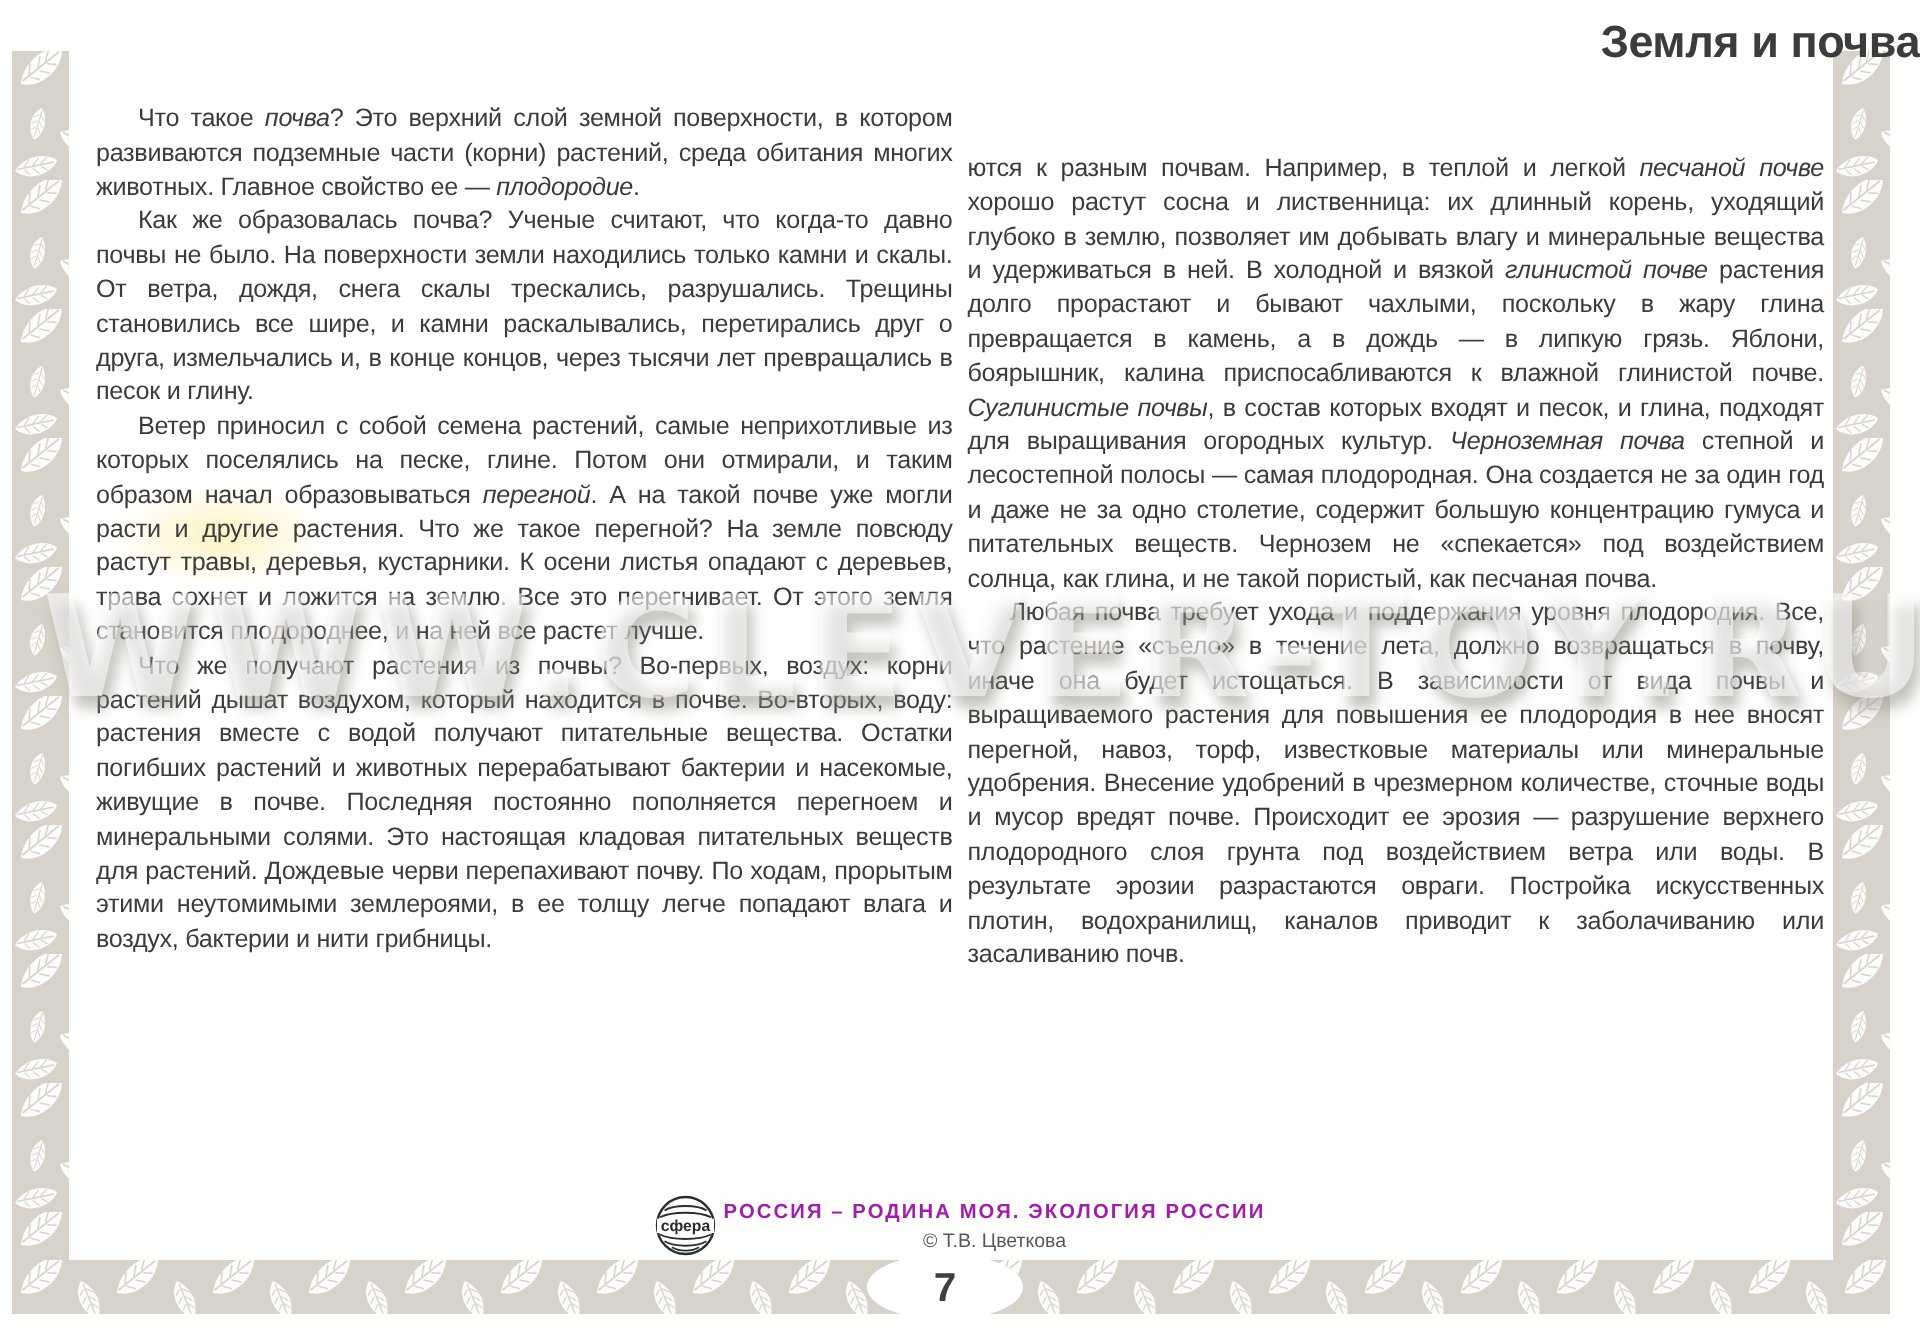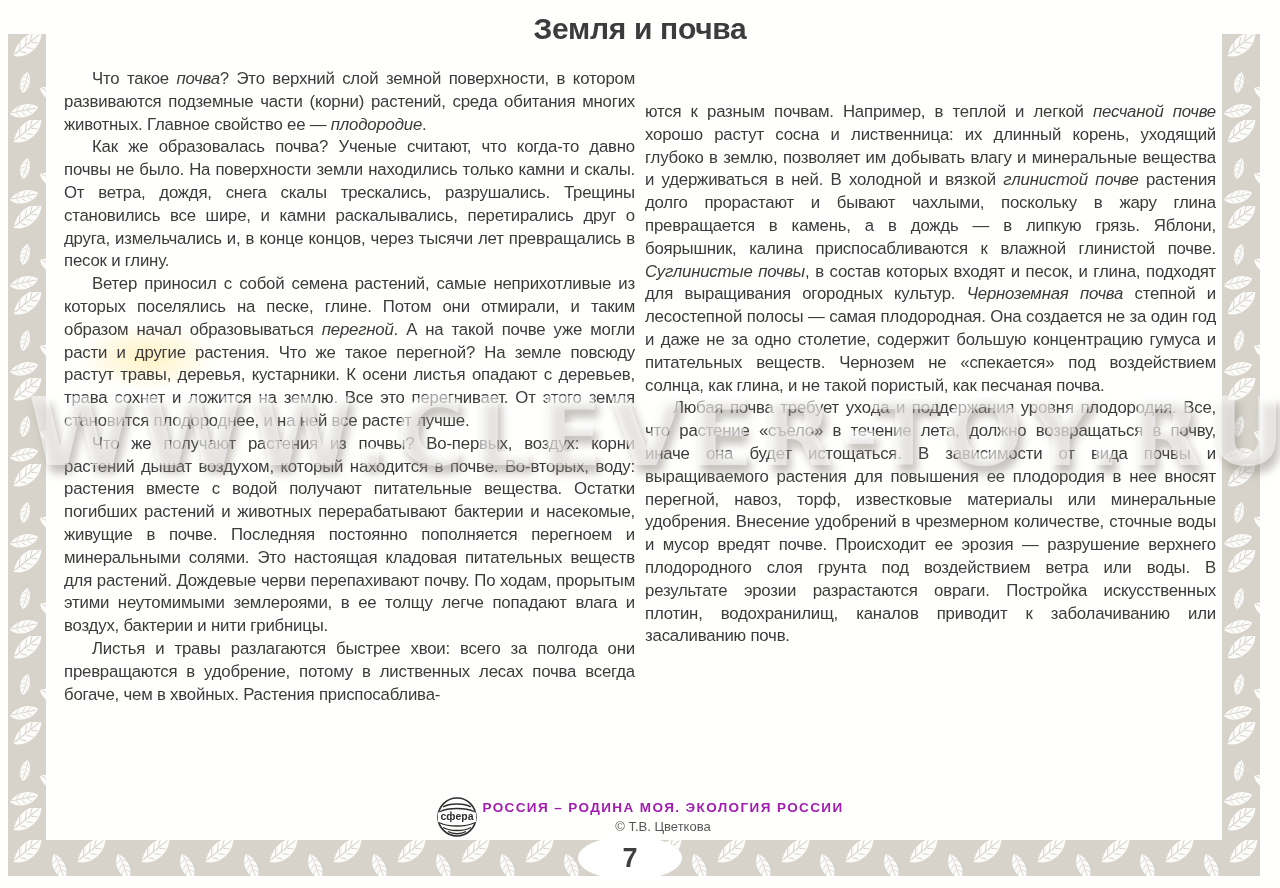--- a/index.html
+++ b/index.html
@@ -7,21 +7,21 @@
     position:relative;width:1280px;height:888px;background:#fffffe;
     overflow:hidden;font-family:"Liberation Sans",sans-serif;color:#3a3a3a;
   }
   
   .strip{position:absolute;}
   .strip-left{left:8px;top:34px;}
   .strip-right{left:1222px;top:34px;}
   .strip-bottom{left:8px;top:840px;}
   
   .title{
-    position:absolute;top:12px;left:0;width:100%;margin:0;text-align:center;
+    position:absolute;top:12px;left:0;width:100%;margin:0;text-align:right;
     font-size:30px;font-weight:bold;color:#3c3c3c;letter-spacing:-0.3px;
   }
   
   .article{
     position:absolute;top:68px;left:64px;width:1152px;display:flex;gap:10px;
   }
   .col{
     width:578px;text-align:justify;font-size:16.8px;line-height:22.8px;
     letter-spacing:-0.2px;color:#3b3b3b;hyphens:auto;
   }
@@ -95,21 +95,20 @@
   <div class="highlight-smudge"></div>
 
   <h1 class="title">Земля и почва</h1>
 
   <div class="article">
     <div class="col">
         <p><span>Что такое </span><em>почва</em><span>? Это верхний слой земной поверхности, в котором развиваются подземные части (корни) растений, среда обитания многих животных. Главное свойство ее — </span><em>плодородие</em><span>.</span></p>
         <p><span>Как же образовалась почва? Ученые считают, что когда-то давно почвы не было. На поверхности земли находились только камни и скалы. От ветра, дождя, снега скалы трескались, разрушались. Трещины становились все шире, и камни раскалывались, перетирались друг о друга, измельчались и, в конце концов, через тысячи лет превращались в песок и глину.</span></p>
         <p><span>Ветер приносил с собой семена растений, самые неприхотливые из которых поселялись на песке, глине. Потом они отмирали, и таким образом начал образовываться </span><em>перегной</em><span>. А на такой почве уже могли расти и другие растения. Что же такое перегной? На земле повсюду растут травы, деревья, кустарники. К осени листья опадают с деревьев, трава сохнет и ложится на землю. Все это перегнивает. От этого земля становится плодороднее, и на ней все растет лучше.</span></p>
         <p><span>Что же получают растения из почвы? Во-первых, воздух: корни растений дышат воздухом, который находится в почве. Во-вторых, воду: растения вместе с водой получают питательные вещества. Остатки погибших растений и животных перерабатывают бактерии и насекомые, живущие в почве. Последняя постоянно пополняется перегноем и минеральными солями. Это настоящая кладовая питательных веществ для растений. Дождевые черви перепахивают почву. По ходам, прорытым этими неутомимыми землероями, в ее толщу легче попадают влага и воздух, бактерии и нити грибницы.</span></p>
-        <p><span>Листья и травы разлагаются быстрее хвои: всего за полгода они превращаются в удобрение, потому в лиственных лесах почва всегда богаче, чем в хвойных. Растения приспосаблива-</span></p>
       </div>
     <div class="col">
         <p class="no-indent"><span>ются к разным почвам. Например, в теплой и легкой </span><em>песчаной почве</em><span> хорошо растут сосна и лиственница: их длинный корень, уходящий глубоко в землю, позволяет им добывать влагу и минеральные вещества и удерживаться в ней. В холодной и вязкой </span><em>глинистой почве</em><span> растения долго прорастают и бывают чахлыми, поскольку в жару глина превращается в камень, а в дождь — в липкую грязь. Яблони, боярышник, калина приспосабливаются к влажной глинистой почве. </span><em>Суглинистые почвы</em><span>, в состав которых входят и песок, и глина, подходят для выращивания огородных культур. </span><em>Черноземная почва</em><span> степной и лесостепной полосы — самая плодородная. Она создается не за один год и даже не за одно столетие, содержит большую концентрацию гумуса и питательных веществ. Чернозем не «спекается» под воздействием солнца, как глина, и не такой пористый, как песчаная почва.</span></p>
         <p><span>Любая почва требует ухода и поддержания уровня плодородия. Все, что растение «съело» в течение лета, должно возвращаться в почву, иначе она будет истощаться. В зависимости от вида почвы и выращиваемого растения для повышения ее плодородия в нее вносят перегной, навоз, торф, известковые материалы или минеральные удобрения. Внесение удобрений в чрезмерном количестве, сточные воды и мусор вредят почве. Происходит ее эрозия — разрушение верхнего плодородного слоя грунта под воздействием ветра или воды. В результате эрозии разрастаются овраги. Постройка искусственных плотин, водохранилищ, каналов приводит к заболачиванию или засаливанию почв.</span></p>
       </div>
   </div>
 
   <div class="watermark">WWW.CLEVER-TOY.RU</div>
 
   <div class="footer">

